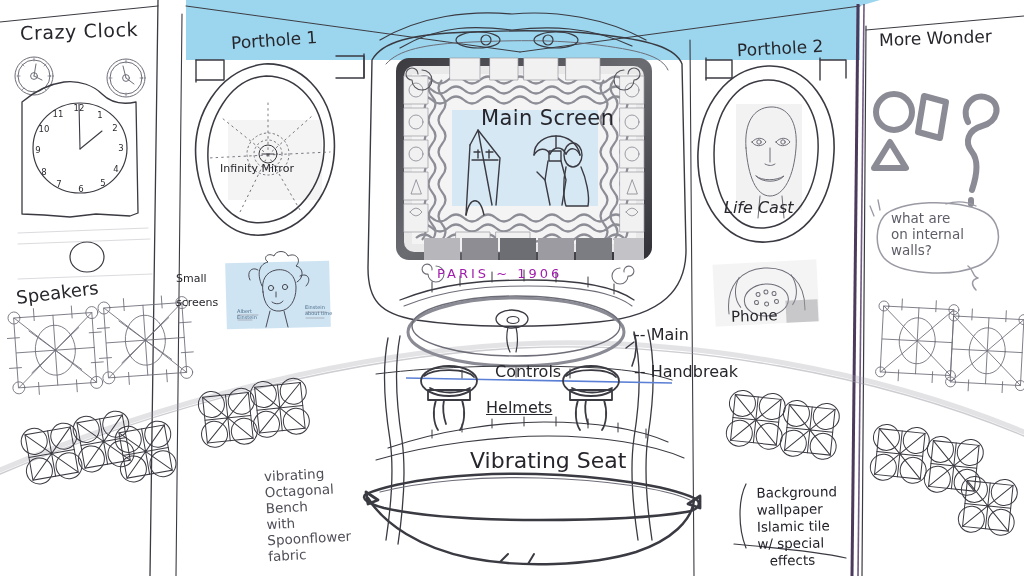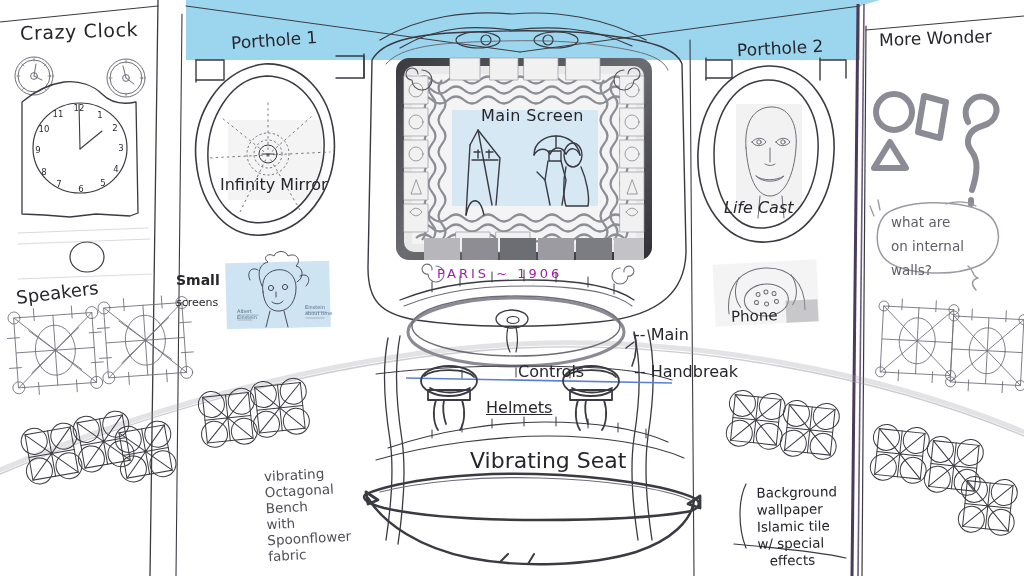--- a/index.html
+++ b/index.html
@@ -519,42 +519,42 @@
       <path class="ink" stroke-width="1.2" d="M734,544 C780,548 820,552 846,558"></path>
     </g>
   </svg>
 
   <div class="lbl" style="left:20px;top:20px;font-size:19px;letter-spacing:.6px;transform:rotate(-2deg);">Crazy Clock</div>
 
   <div class="lbl" style="left:16px;top:282px;font-size:18px;transform:rotate(-7deg);">Speakers</div>
 
   <div class="lbl" style="left:231px;top:30px;font-size:17px;transform:rotate(-4deg);">Porthole 1</div>
 
-  <div class="lbl" style="left:212px;top:175px;font-size:16px;padding-left:8px;">Infinity Mirror</div>
-
-  <div class="lbl" style="left:176px;top:272px;font-size:14px;font-weight:bold;">Small</div>
+  <div class="lbl" style="left:212px;top:162px;font-size:11px;padding-left:8px;">Infinity Mirror</div>
+
+  <div class="lbl" style="left:176px;top:272px;font-size:11px;">Small</div>
   <div class="lbl" style="left:176px;top:296px;font-size:11px;">screens</div>
 
-  <div class="lbl" style="left:481px;top:106px;font-size:16px;letter-spacing:.4px;">Main Screen</div>
+  <div class="lbl" style="left:481px;top:106px;font-size:21px;letter-spacing:.4px;">Main Screen</div>
 
   <div class="lbl" style="left:437px;top:266px;font-size:13px;letter-spacing:3px;color:#a21caf;">PARIS  ~  1906</div>
 
   <div class="lbl" style="left:737px;top:38px;font-size:17px;transform:rotate(-3deg);">Porthole 2</div>
 
   <div class="lbl" style="left:724px;top:198px;font-size:16px;font-style:italic;">Life Cast</div>
 
   <div class="lbl" style="left:731px;top:307px;font-size:15px;transform:rotate(-2deg);">Phone</div>
 
   <div class="lbl" style="left:879px;top:28px;font-size:17px;transform:rotate(-2deg);">More Wonder</div>
 
-  <div class="lbl" style="left:891px;top:210px;font-size:13.5px;line-height:24px;color:#5e5e68;white-space:pre;"><span style="white-space:pre;">what are
+  <div class="lbl" style="left:891px;top:210px;font-size:13.5px;line-height:16px;color:#5e5e68;white-space:pre;"><span style="white-space:pre;">what are
 on internal
 walls?</span></div>
 
-  <div class="lbl" style="left:518px;top:362px;font-size:16px;">Controls</div>
+  <div class="lbl" style="left:495px;top:362px;font-size:16px;">Controls</div>
   <div class="lbl" style="left:486px;top:398px;font-size:16px;text-decoration:underline;">Helmets</div>
   <div class="lbl" style="left:470px;top:448px;font-size:22px;">Vibrating Seat</div>
 
   <div class="lbl" style="left:634px;top:325px;font-size:16px;">-- Main</div>
   <div class="lbl" style="left:634px;top:335px;font-size:16px;margin-top:27px;">-- Handbreak</div>
 
   <div style="position:absolute;left:266px;top:466px;font-size:13.5px;line-height:16px;color:#4f4f58;transform:rotate(-3deg);font-family:'DejaVu Sans',sans-serif;">
     <div>vibrating</div>
     <div>Octagonal</div>
     <div>Bench</div>

